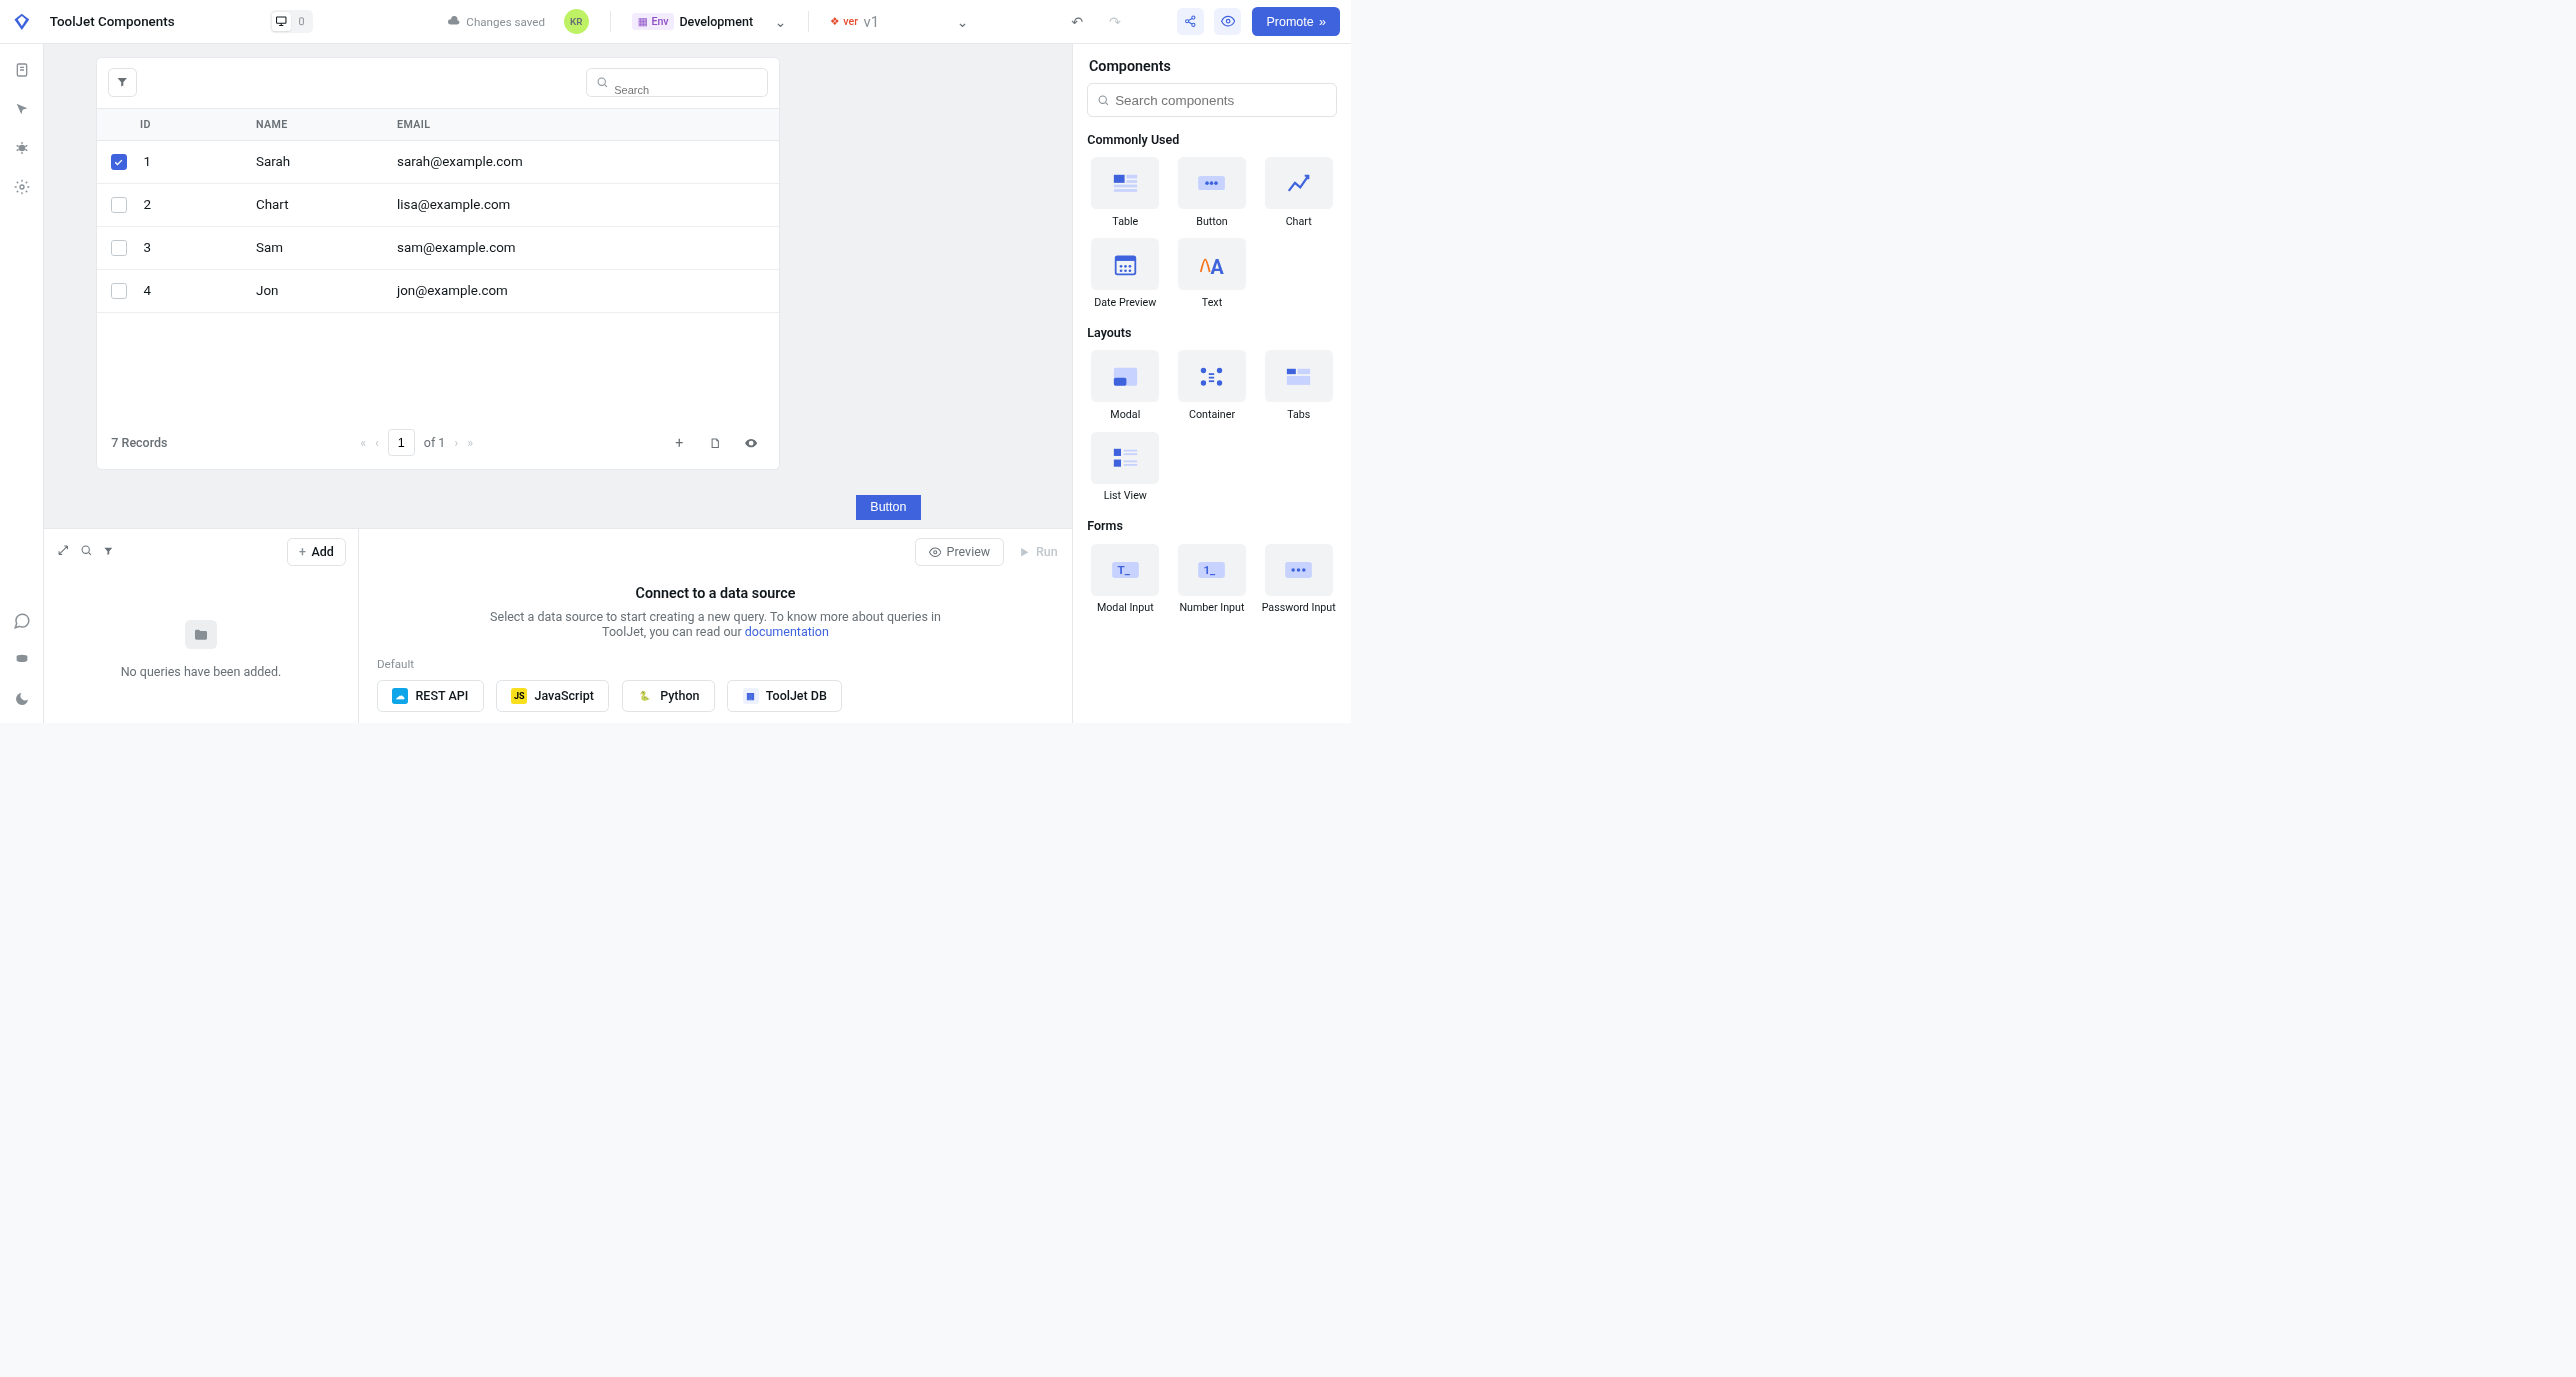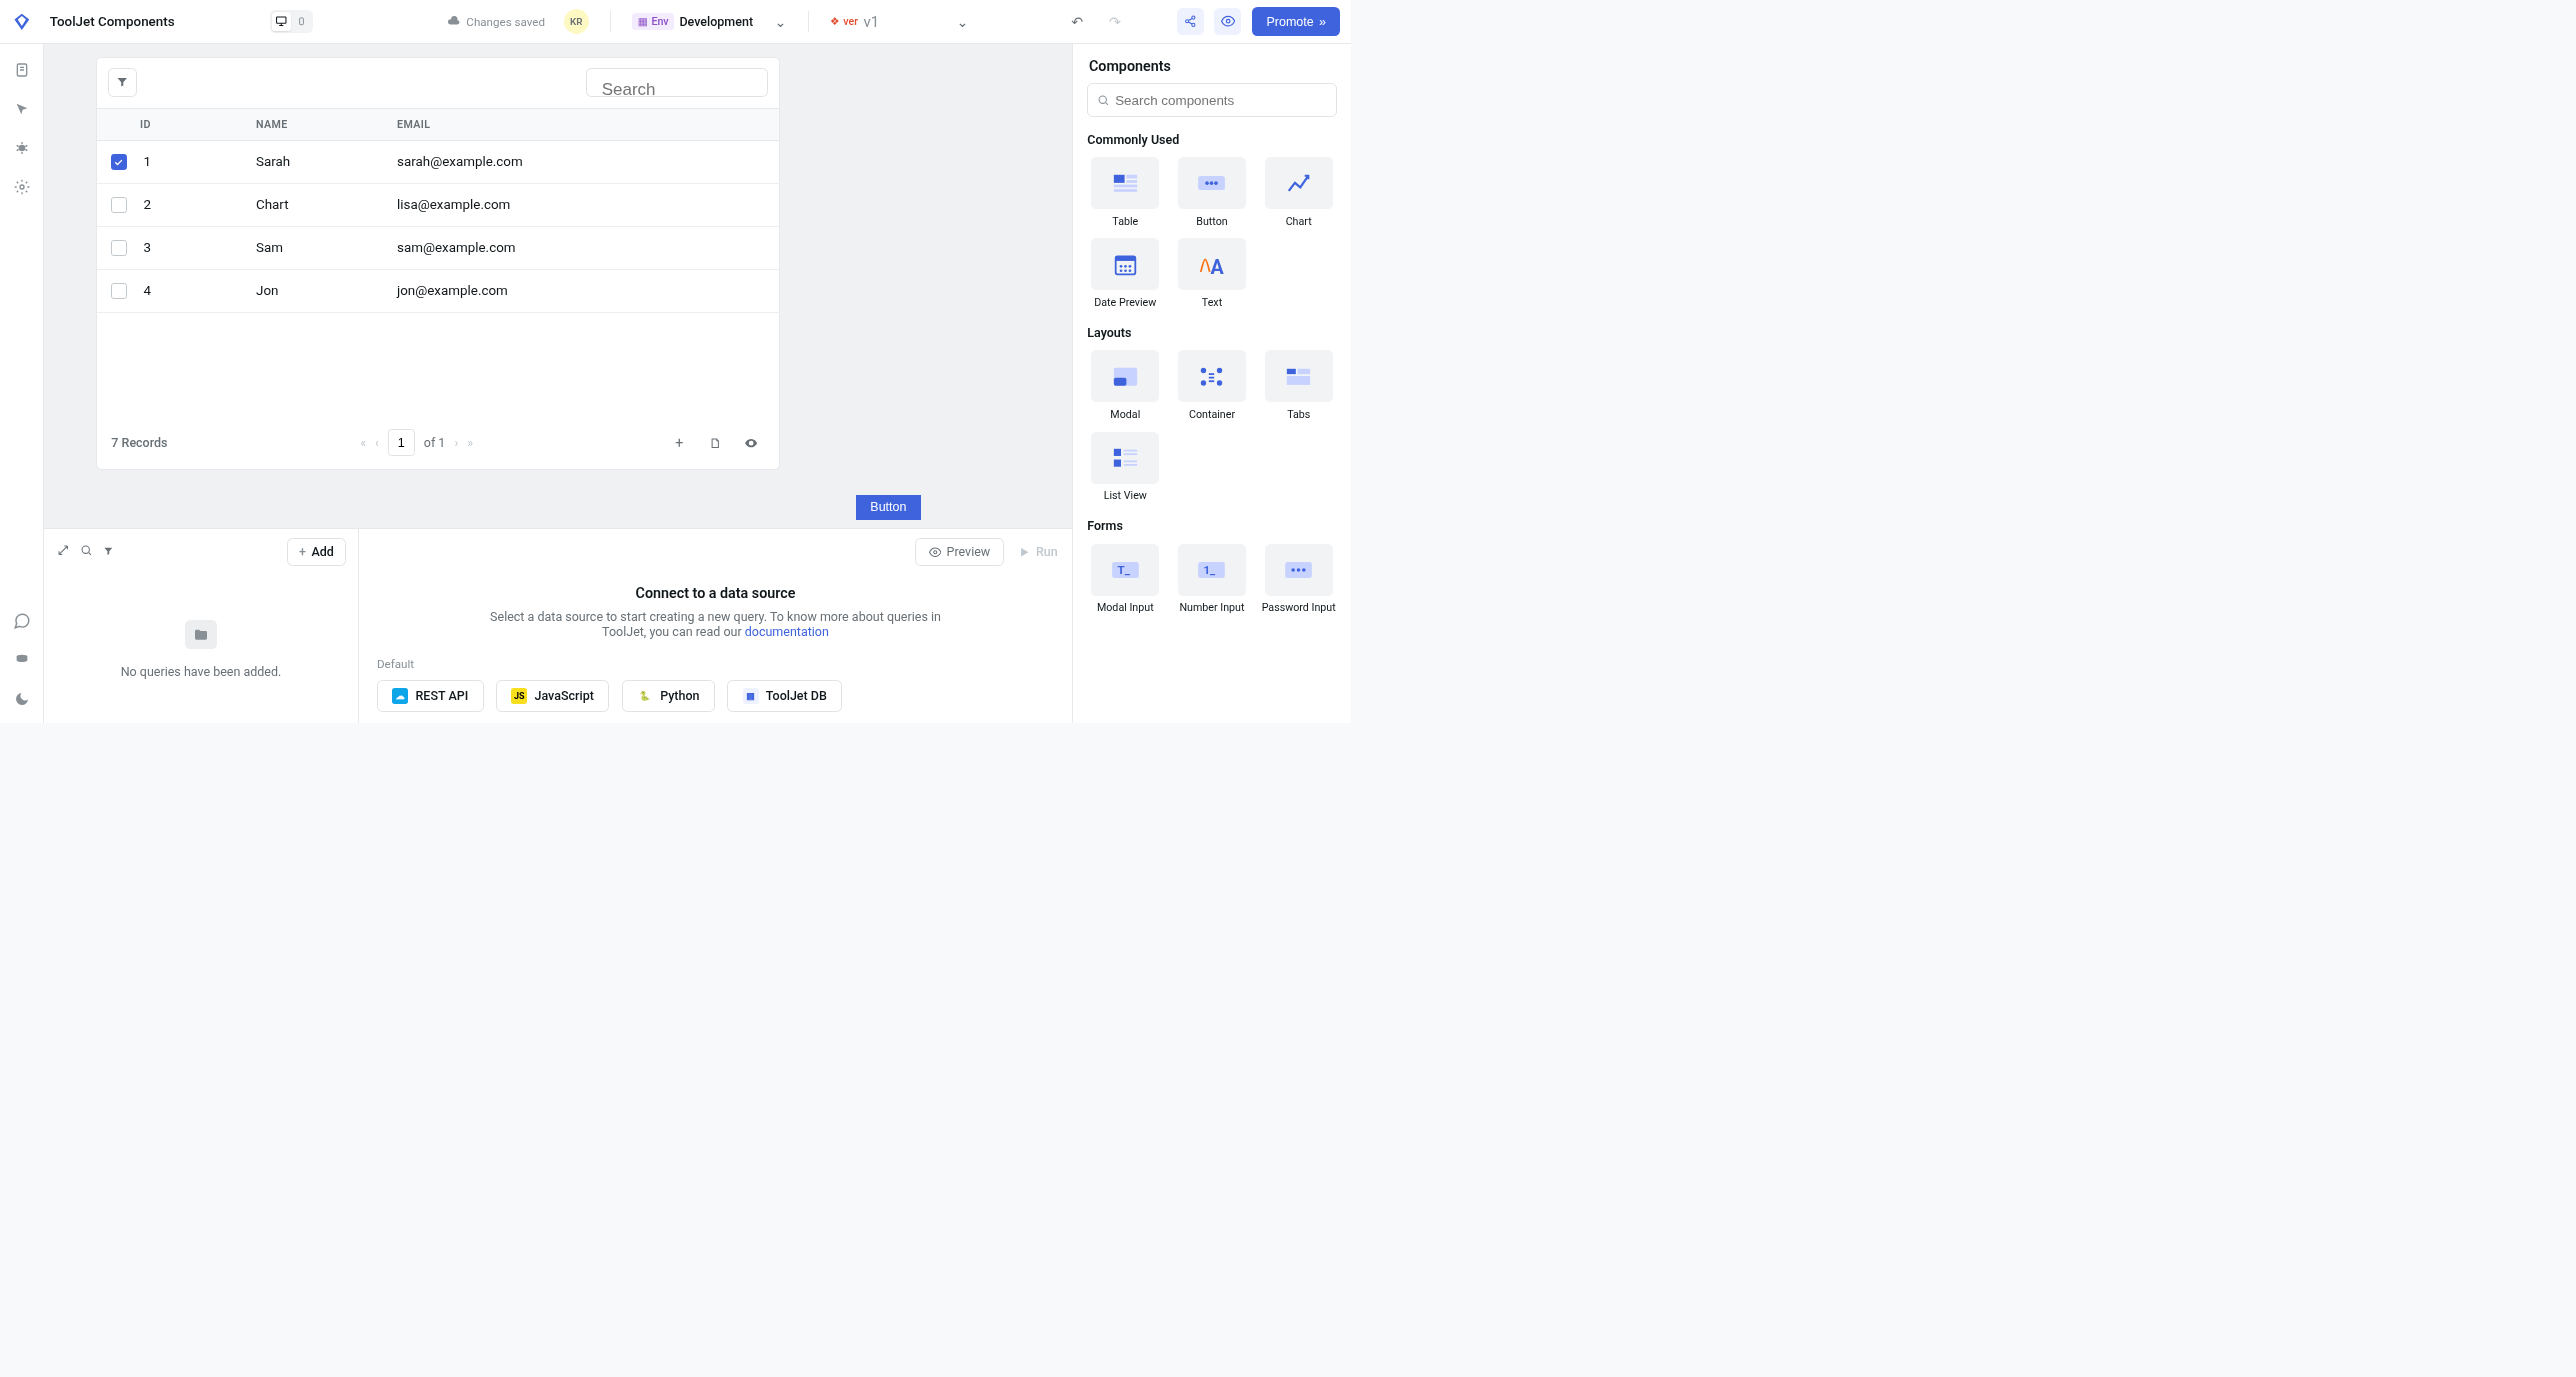--- a/index.html
+++ b/index.html
@@ -8,21 +8,21 @@
 
 
 .topbar { height: 44px; background: #fff; border-bottom: 0.9px solid #e6e8eb; display: flex; align-items: center; padding: 0 10.7px; gap: 10.7px; }
 .topbar .logo { width: 23px; height: 23px; display:flex; align-items:center; justify-content:center; color:#3e63dd; }
 .topbar .title { font-size: 13.4px; font-weight: 500; color: #11181c; margin-left: 5.4px; }
 .topbar .spacer { flex: 1; }
 .device-toggle { display:flex; background:#f1f3f5; border-radius:5.4px; padding:1.8px; }
 .device-toggle .dev { width:19.7px; height:19.7px; display:flex; align-items:center; justify-content:center; border-radius:3.6px; color:#687076; }
 .device-toggle .dev.active { background:#fff; color:#11181c; box-shadow:0 0.9px 1.8px rgba(0,0,0,0.1); }
 .saved { display:flex; align-items:center; gap:5.4px; color:#889096; font-size:11.6px; margin-left: 125px; }
-.avatar { width:25px; height:25px; border-radius:50%; background:#fef9c3; display:flex; align-items:center; justify-content:center; font-size:9.8px; font-weight:600; color:#687076; margin-left:8px; }
+.avatar { width:25px; height:25px; border-radius:50%; background:#bef264; display:flex; align-items:center; justify-content:center; font-size:9.8px; font-weight:600; color:#687076; margin-left:8px; }
 .divider-v { width:0.9px; height:21.5px; background:#e6e8eb; margin:0 10.7px; }
 .env-group { display:flex; align-items:center; gap:5.4px; cursor:pointer; }
 .env-badge { display:flex; align-items:center; gap:3.6px; background:#f2ecfe; border-radius:3.6px; padding:1.8px 5.4px; font-size:10.7px; color:#8e4ec6; font-weight:500; }
 .env-name { font-size:12.5px; color:#11181c; font-weight:500; }
 .ver-badge { display:flex; align-items:center; gap:3.6px; font-size:10.7px; color:#e54d2e; font-weight:500; }
 .ver-name { font-size:15px; color:#889096; }
 .chev { color:#687076; }
 .iconbtn { width:27px; height:27px; display:flex; align-items:center; justify-content:center; border-radius:5.4px; color:#687076; cursor:pointer; }
 .iconbtn.ghost { background:#eef2ff; color:#3e63dd; }
 .promote { background:#3e63dd; color:#fff; border:none; padding:7.2px 14.3px; border-radius:5.4px; font-size:12.5px; font-weight:500; display:flex; align-items:center; gap:5.4px; cursor:pointer; }
@@ -35,21 +35,21 @@
 
 .center { flex:1; display:flex; flex-direction:column; min-width:0; }
 .canvas-area { flex:1; background:#f0f1f3; position:relative; overflow:auto; padding:12.5px 0 0 52px; }
 
 
 .widget-card { width:684px; background:#fff; border:0.9px solid #e6e8eb; border-radius:5.4px; }
 .widget-toolbar { display:flex; align-items:center; padding:10.7px; gap:10.7px; }
 .filter-btn { width:29px; height:29px; border:0.9px solid #dfe3e6; border-radius:5.4px; display:flex; align-items:center; justify-content:center; color:#687076; cursor:pointer; }
 .widget-toolbar .sp { flex:1; }
 .search-box { width:182px; height:29px; border:0.9px solid #dfe3e6; border-radius:5.4px; display:flex; align-items:center; padding:0 9px; gap:5.4px; color:#889096; }
-.search-box input { border:none; outline:none; font-size:17px; flex:1; color:#11181c; background:transparent;margin-top:15px; }
+.search-box input { border:none; outline:none; font-size:11px; flex:1; color:#11181c; background:transparent;margin-top:15px; }
 
 .tbl-head { display:flex; background:#f8f9fa; border-top:0.9px solid #e6e8eb; border-bottom:0.9px solid #e6e8eb; }
 .tbl-head .th { padding:9px 0; font-size:10.7px; font-weight:600; color:#687076; letter-spacing:0.4px; text-align:left; }
 .col-cb { width:43px; display:flex; align-items:center; justify-content:center; }
 .col-id { width:116px; padding-left: 3.6px; }
 .col-name { width:141px; }
 .col-email { flex:1; }
 
 .tbl-row { display:flex; align-items:center; border-bottom:0.9px solid #eceef0; height:43px; }
 .tbl-row .td { font-size:13.4px; color:#11181c; }

